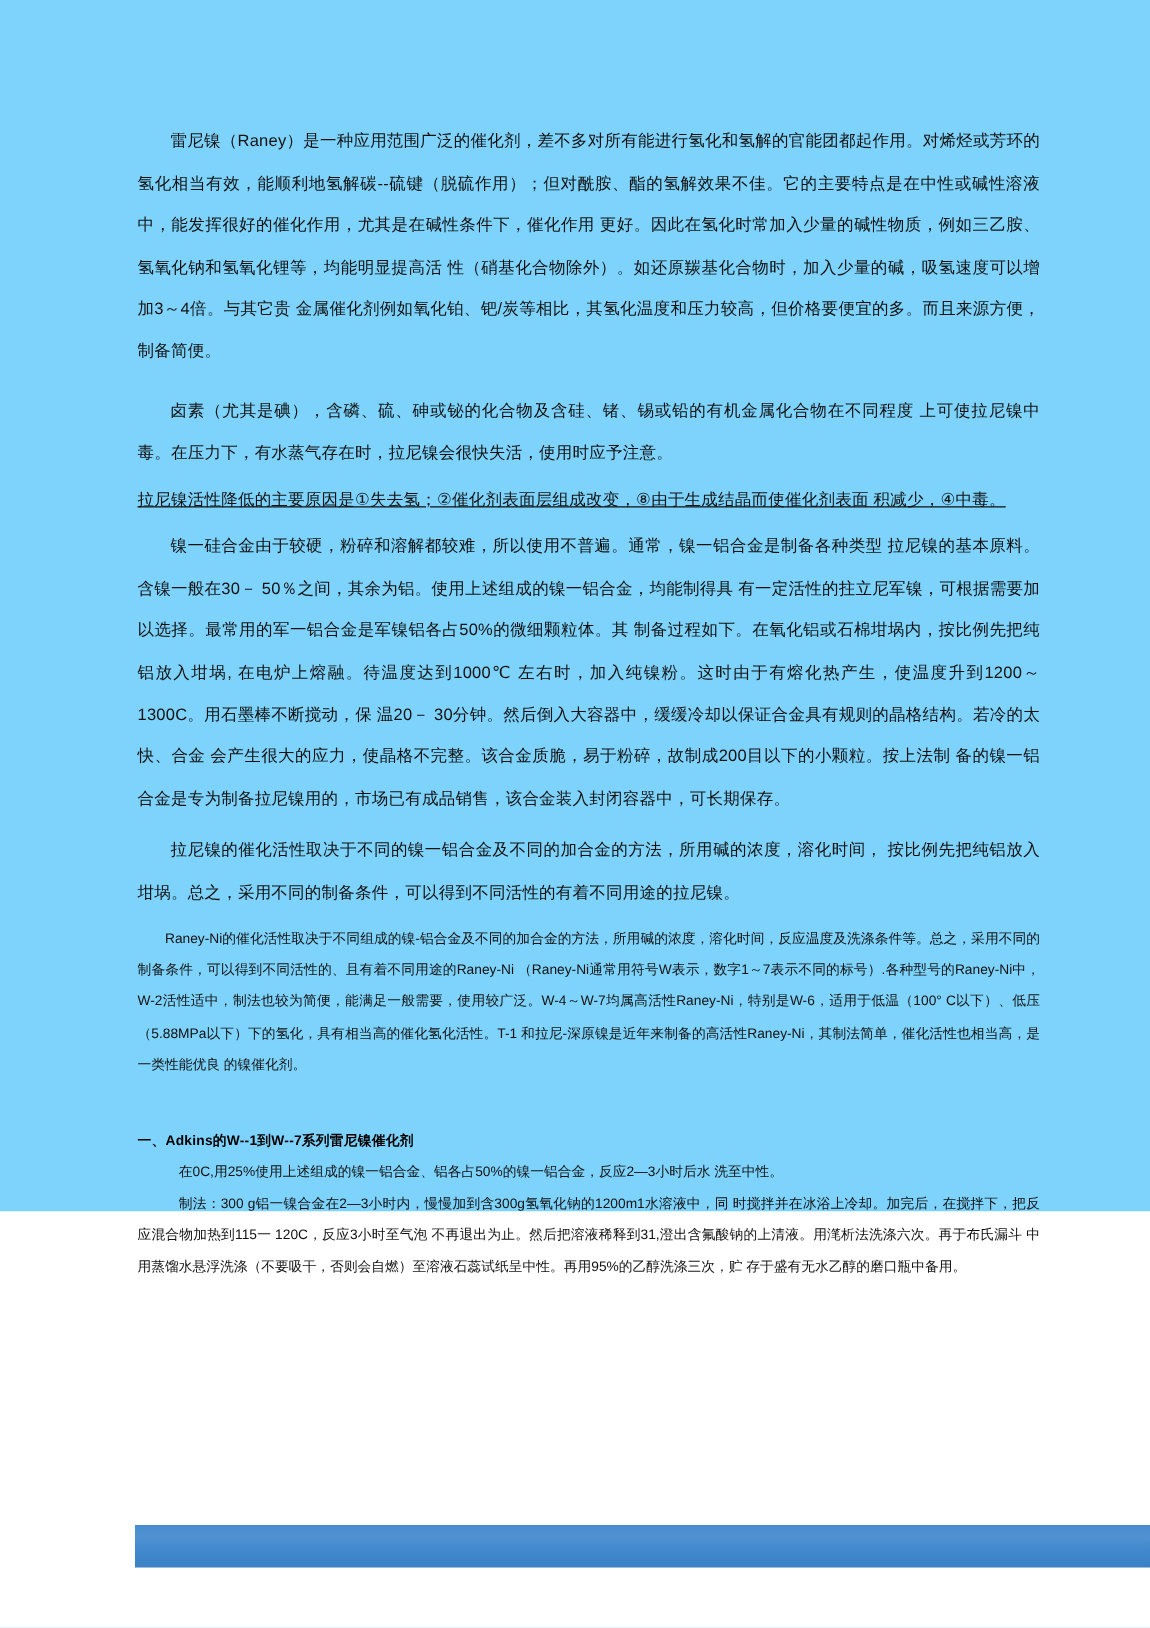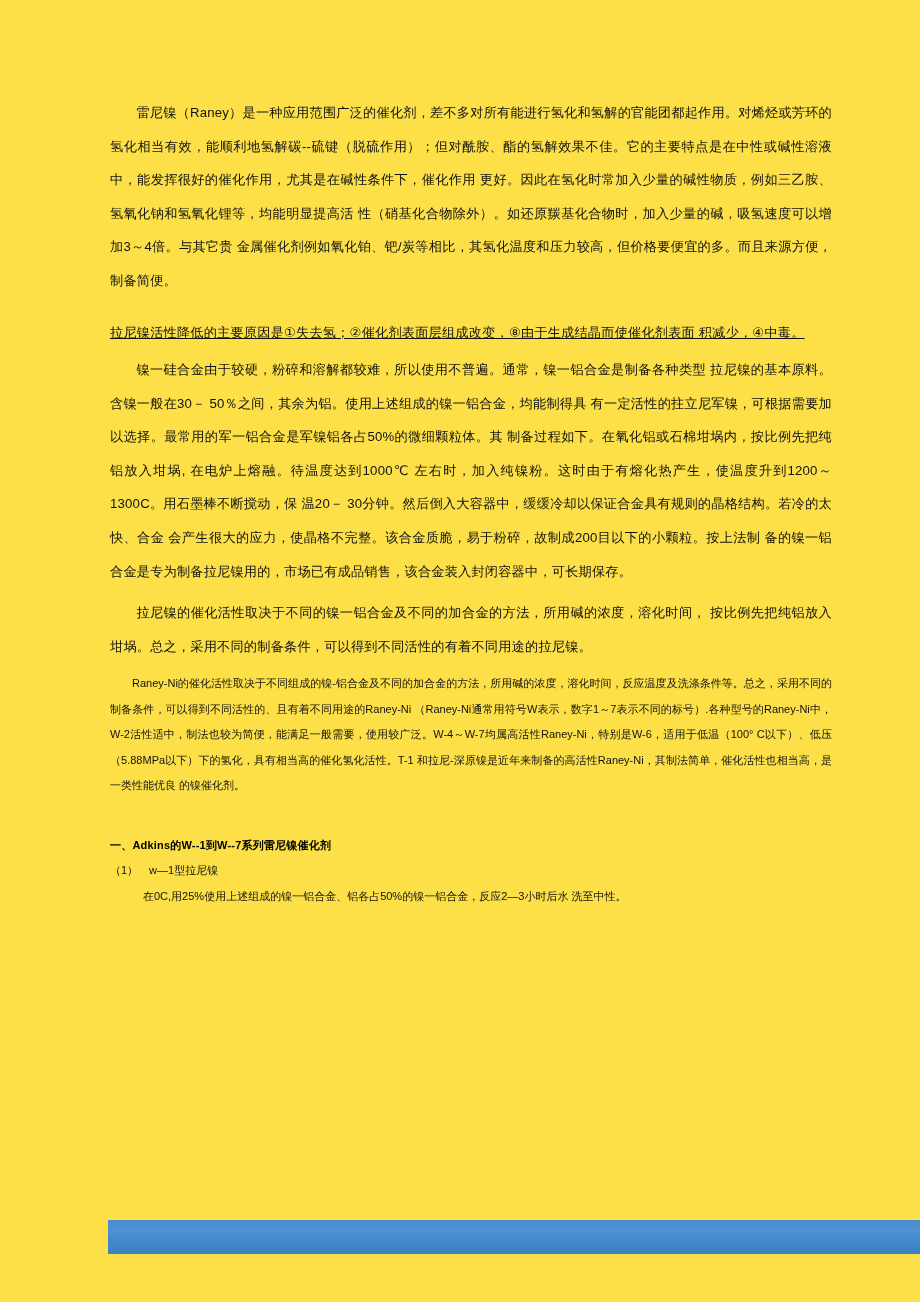--- a/index.html
+++ b/index.html
@@ -16,22 +16,22 @@
     font-family: "Liberation Sans", "DejaVu Sans", sans-serif;
     color: #000000;
     -webkit-font-smoothing: none;
   }
 
   .page {
     position: absolute;
     left: 0;
     top: 0;
     width: 920px;
-    height: 1302px;
-    background: #fde047;
+    height: 969px;
+    background: #7dd3fc;
   }
 
   .content {
     position: absolute;
     left: 110px;
     top: 96px;
     width: 722px;
   }
 
   
@@ -120,20 +120,23 @@
 <div class="page">
 
   <div class="content">
 
     <div class="blk-sans">
       <p class="indent2">雷尼镍（Raney）是一种应用范围广泛的催化剂，差不多对所有能进行氢化和氢解的官能团都起作用。对烯烃或芳环的氢化相当有效，能顺利地氢解碳--硫键（脱硫作用）；但对酰胺、酯的氢解效果不佳。它的主要特点是在中性或碱性溶液中，能发挥很好的催化作用，尤其是在碱性条件下，催化作用 更好。因此在氢化时常加入少量的碱性物质，例如三乙胺、氢氧化钠和氢氧化锂等，均能明显提高活 性（硝基化合物除外）。如还原羰基化合物时，加入少量的碱，吸氢速度可以增加3～4倍。与其它贵 金属催化剂例如氧化铂、钯/炭等相比，其氢化温度和压力较高，但价格要便宜的多。而且来源方便， 制备简便。</p>
     </div>
 
     <div class="gap-md"></div>
 
+    <div class="blk-sans">
+      <p class="indent2">卤素（尤其是碘），含磷、硫、砷或铋的化合物及含硅、锗、锡或铅的有机金属化合物在不同程度 上可使拉尼镍中毒。在压力下，有水蒸气存在时，拉尼镍会很快失活，使用时应予注意。</p>
+    </div>
 
     <div class="gap-sm"></div>
 
     <div class="blk-sans-tight">
       <p>拉尼镍活性降低的主要原因是①失去氢；②催化剂表面层组成改变，⑧由于生成结晶而使催化剂表面 积减少，④中毒。</p>
     </div>
 
     <div class="gap-sm"></div>
 
     <div class="blk-sans">
@@ -150,22 +153,22 @@
 
     <div class="blk-serif">
       <p class="indent2">Raney-Ni的催化活性取决于不同组成的镍-铝合金及不同的加合金的方法，所用碱的浓度，溶化时间，反应温度及洗涤条件等。总之，采用不同的制备条件，可以得到不同活性的、且有着不同用途的Raney-Ni （Raney-Ni通常用符号W表示，数字1～7表示不同的标号）.各种型号的Raney-Ni中，W-2活性适中，制法也较为简便，能满足一般需要，使用较广泛。W-4～W-7均属高活性Raney-Ni，特别是W-6，适用于低温（100° C以下）、低压（5.88MPa以下）下的氢化，具有相当高的催化氢化活性。T-1 和拉尼-深原镍是近年来制备的高活性Raney-Ni，其制法简单，催化活性也相当高，是一类性能优良 的镍催化剂。</p>
     </div>
 
     <div class="gap-xl"></div>
 
     <h2 class="section-heading">一、Adkins的W--1到W--7系列雷尼镍催化剂</h2>
 
     <div class="blk-serif">
-      <p class="sub-line">（1）　w—1型拉尼镍</p>
       <p class="indent3">在0C,用25%使用上述组成的镍一铝合金、铝各占50%的镍一铝合金，反应2—3小时后水 洗至中性。</p>
+      <p class="indent3">制法：300 g铝一镍合金在2—3小时内，慢慢加到含300g氢氧化钠的1200m1水溶液中，同 时搅拌并在冰浴上冷却。加完后，在搅拌下，把反应混合物加热到115一 120C，反应3小时至气泡 不再退出为止。然后把溶液稀释到31,澄出含氟酸钠的上清液。用滗析法洗涤六次。再于布氏漏斗 中用蒸馏水悬浮洗涤（不要吸干，否则会自燃）至溶液石蕊试纸呈中性。再用95%的乙醇洗涤三次，贮 存于盛有无水乙醇的磨口瓶中备用。</p>
     </div>
 
   </div>
 
   <div class="footer-bar" style="background: rgb(61, 134, 204);">
     <div class="bar-inner"></div>
   </div>
 
 </div>
 

